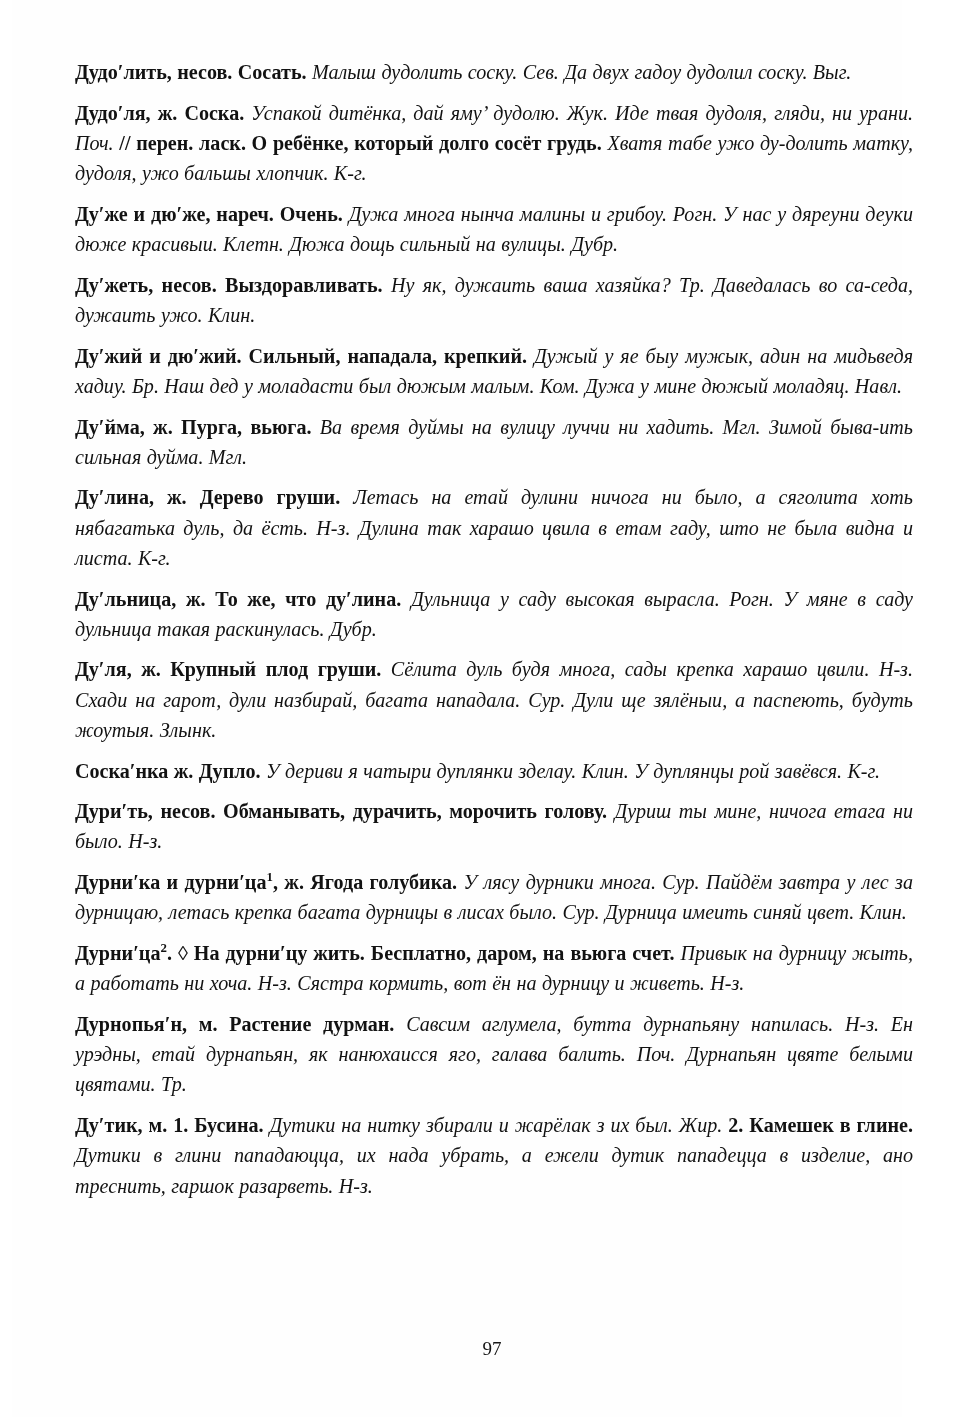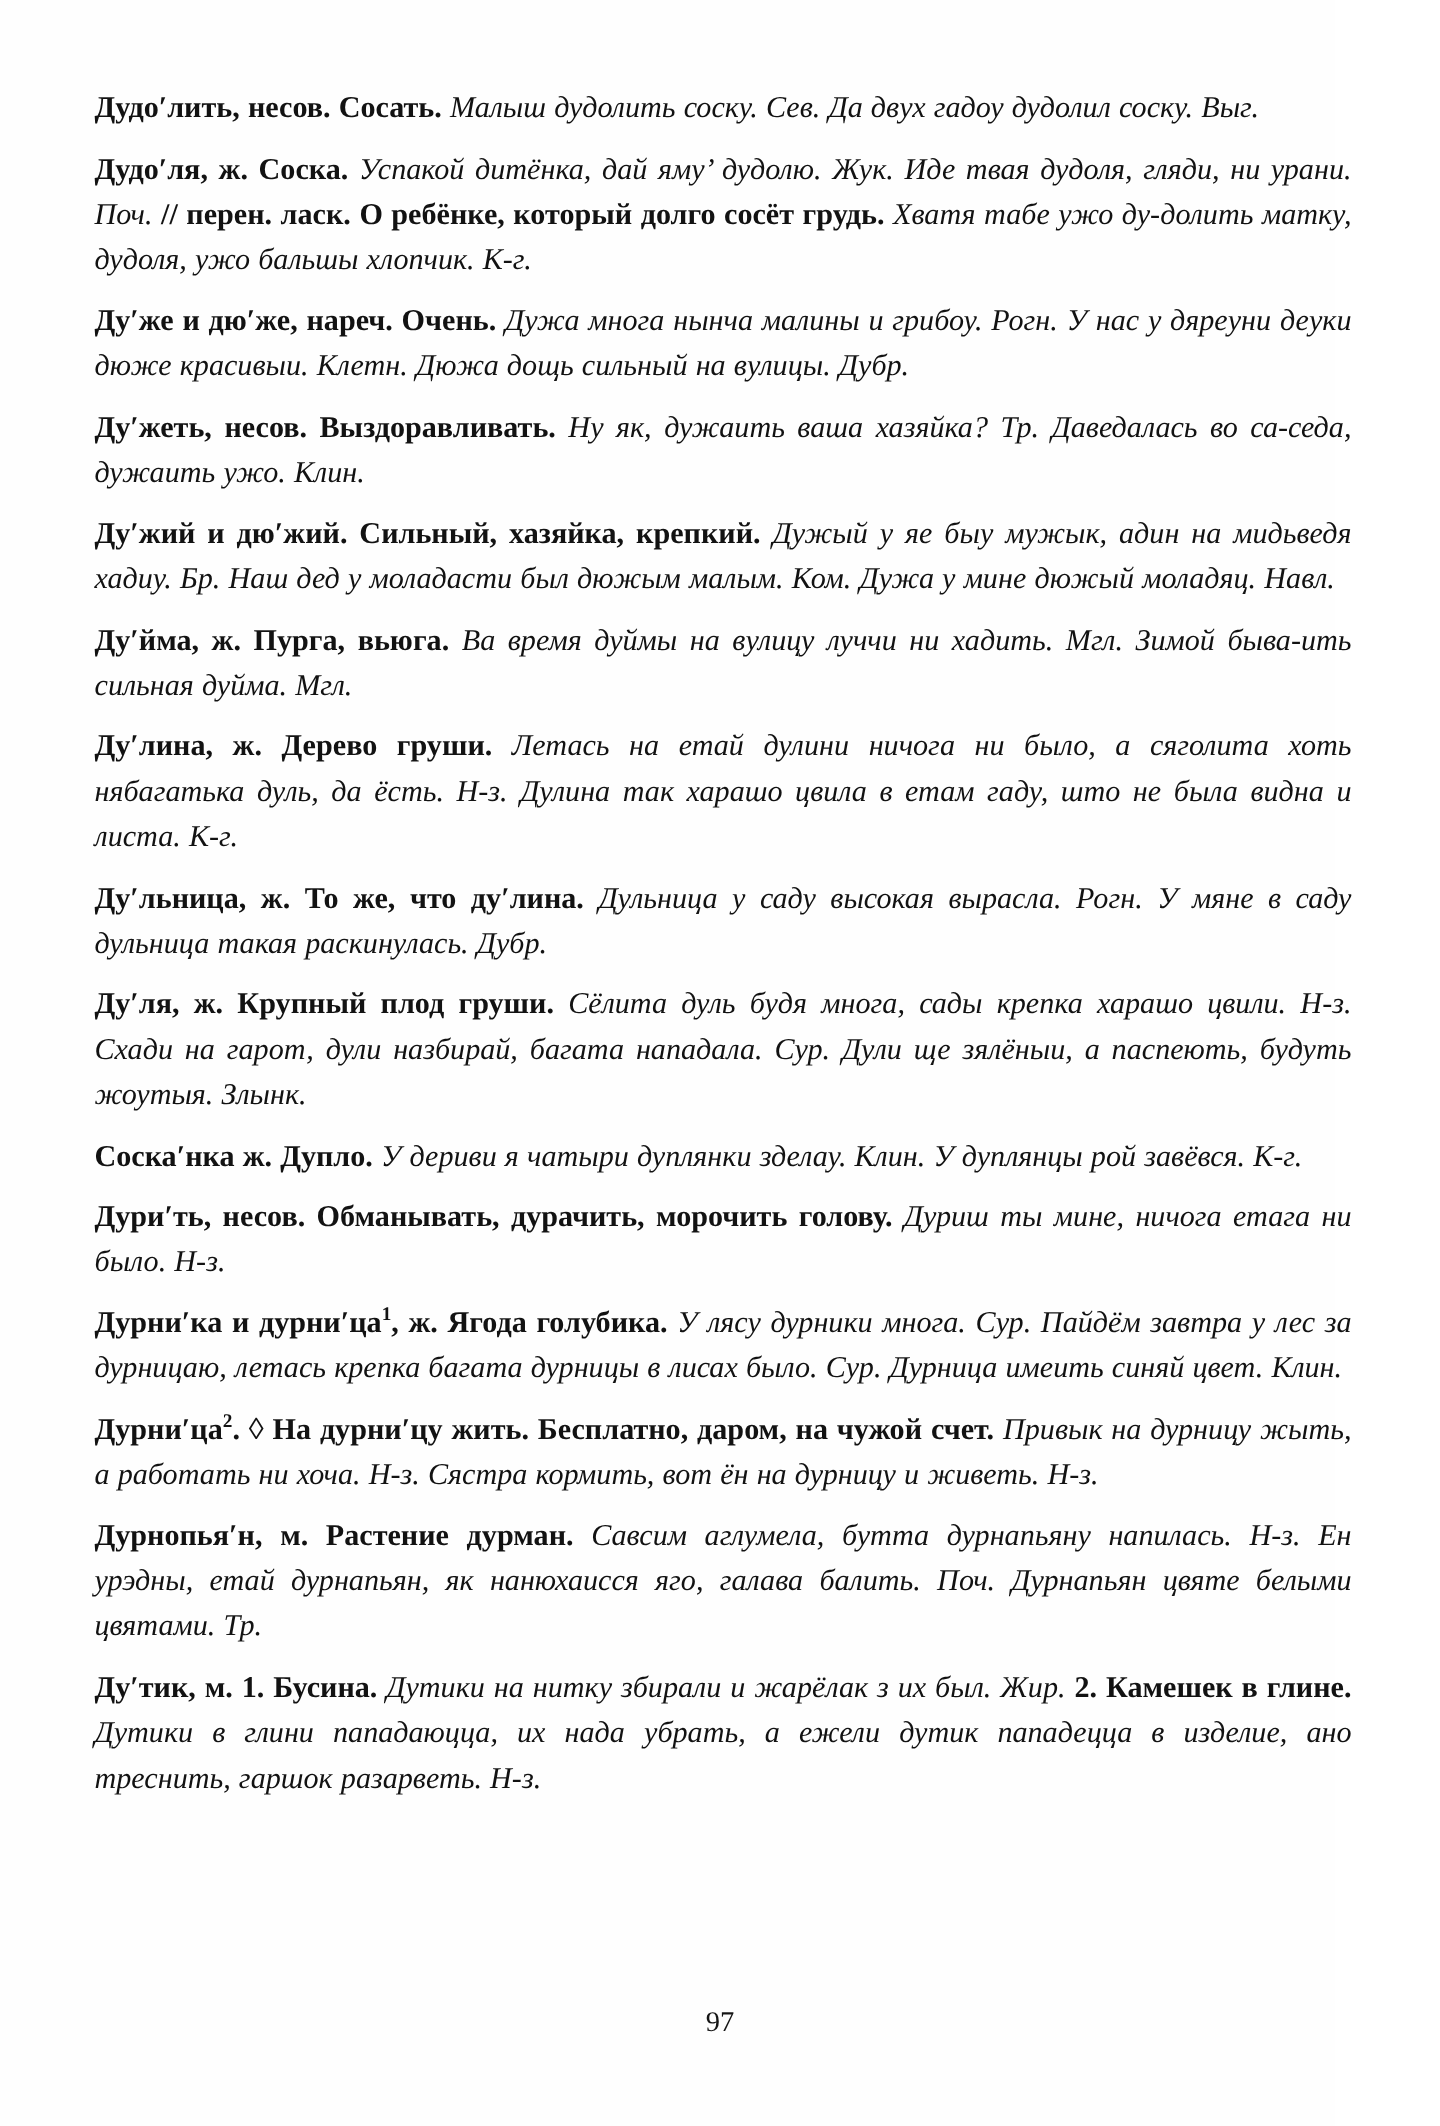--- a/index.html
+++ b/index.html
@@ -12,21 +12,21 @@
     width: 960px;
     height: 1417px;
     position: relative;
     font-family: "Liberation Serif", "DejaVu Serif", serif;
     color: #121212;
     overflow: hidden;
   }
 
   #page {
     position: absolute;
-    left: 0;
+    left: 12px;
     top: 0;
     width: 890px;
     height: 1417px;
     background: #fefefe;
   }
 
   #column {
     position: absolute;
     left: 63px;
     top: 57px;
@@ -77,28 +77,28 @@
 </head>
 <body style="color: rgb(18, 18, 18);">
 
 <div id="page" style="background: rgb(254, 254, 254);">
 
   <div id="column">
       <p class="entry"><span class="b">Дудо′лить, несов. Сосать. </span><span class="i">Малыш дудолить соску. Сев. Да двух гадоу дудолил соску. Выг.</span></p>
       <p class="entry"><span class="b">Дудо′ля, ж. Соска. </span><span class="i">Успакой дитёнка, дай яму’ дудолю. Жук. Иде твая дудоля, гляди, ни урани. Поч. </span><span class="b">// перен. ласк. О ребёнке, который долго сосёт грудь. </span><span class="i">Хватя табе ужо ду-долить матку, дудоля, ужо бальшы хлопчик. К-г.</span></p>
       <p class="entry"><span class="b">Ду′же и дю′же, нареч. Очень. </span><span class="i">Дужа многа нынча малины и грибоу. Рогн. У нас у дяреуни деуки дюже красивыи. Клетн. Дюжа дощь сильный на вулицы. Дубр.</span></p>
       <p class="entry"><span class="b">Ду′жеть, несов. Выздоравливать. </span><span class="i">Ну як, дужаить ваша хазяйка? Тр. Даведалась во са-седа, дужаить ужо. Клин.</span></p>
-      <p class="entry"><span class="b">Ду′жий и дю′жий. Сильный, хазяйка, крепкий. </span><span class="i">Дужый у яе быу мужык, адин на мидьведя хадиу. Бр. Наш дед у моладасти был дюжым малым. Ком. Дужа у мине дюжый моладяц. Навл.</span></p>
+      <p class="entry"><span class="b">Ду′жий и дю′жий. Сильный, нападала, крепкий. </span><span class="i">Дужый у яе быу мужык, адин на мидьведя хадиу. Бр. Наш дед у моладасти был дюжым малым. Ком. Дужа у мине дюжый моладяц. Навл.</span></p>
       <p class="entry"><span class="b">Ду′йма, ж. Пурга, вьюга. </span><span class="i">Ва время дуймы на вулицу луччи ни хадить. Мгл. Зимой быва-ить сильная дуйма. Мгл.</span></p>
       <p class="entry"><span class="b">Ду′лина, ж. Дерево груши. </span><span class="i">Летась на етай дулини ничога ни было, а сяголита хоть нябагатька дуль, да ёсть. Н-з. Дулина так харашо цвила в етам гаду, што не была видна и листа. К-г.</span></p>
       <p class="entry"><span class="b">Ду′льница, ж. То же, что ду′лина. </span><span class="i">Дульница у саду высокая вырасла. Рогн. У мяне в саду дульница такая раскинулась. Дубр.</span></p>
       <p class="entry"><span class="b">Ду′ля, ж. Крупный плод груши. </span><span class="i">Сёлита дуль будя многа, сады крепка харашо цвили. Н-з. Схади на гарот, дули назбирай, багата нападала. Сур. Дули ще зялёныи, а паспеють, будуть жоутыя. Злынк.</span></p>
       <p class="entry"><span class="b">Соска′нка ж. Дупло. </span><span class="i">У дериви я чатыри дуплянки зделау. Клин. У дуплянцы рой завёвся. К-г.</span></p>
       <p class="entry"><span class="b">Дури′ть, несов. Обманывать, дурачить, морочить голову. </span><span class="i">Дуриш ты мине, ничога етага ни было. Н-з.</span></p>
       <p class="entry"><span class="b">Дурни′ка и дурни′ца</span><span class="sup">1</span><span class="b">, ж. Ягода голубика. </span><span class="i">У лясу дурники многа. Сур. Пайдём завтра у лес за дурницаю, летась крепка багата дурницы в лисах было. Сур. Дурница имеить синяй цвет. Клин.</span></p>
-      <p class="entry"><span class="b">Дурни′ца</span><span class="sup">2</span><span class="b">. ◊ На дурни′цу жить.  Бесплатно, даром, на чужой счет. </span><span class="i">Привык на дурницу жыть, а работать ни хоча. Н-з. Сястра кормить, вот ён на дурницу и живеть. Н-з.</span></p>
+      <p class="entry"><span class="b">Дурни′ца</span><span class="sup">2</span><span class="b">. ◊ На дурни′цу жить.  Бесплатно, даром, на вьюга счет. </span><span class="i">Привык на дурницу жыть, а работать ни хоча. Н-з. Сястра кормить, вот ён на дурницу и живеть. Н-з.</span></p>
       <p class="entry"><span class="b">Дурнопья′н, м. Растение дурман. </span><span class="i">Савсим аглумела, бутта дурнапьяну напилась. Н-з. Ен урэдны, етай дурнапьян, як нанюхаисся яго, галава балить. Поч. Дурнапьян цвяте белыми цвятами. Тр.</span></p>
       <p class="entry"><span class="b">Ду′тик, м. 1. Бусина. </span><span class="i">Дутики на нитку збирали и жарёлак з их был. Жир. </span><span class="b">2. Камешек в глине. </span><span class="i">Дутики в глини пападаюцца, их нада убрать, а ежели дутик пападецца в изделие, ано треснить, гаршок разарветь. Н-з.</span></p>
     </div>
 
   <div id="page-number">97</div>
 
 </div>
 
 </body></html>

